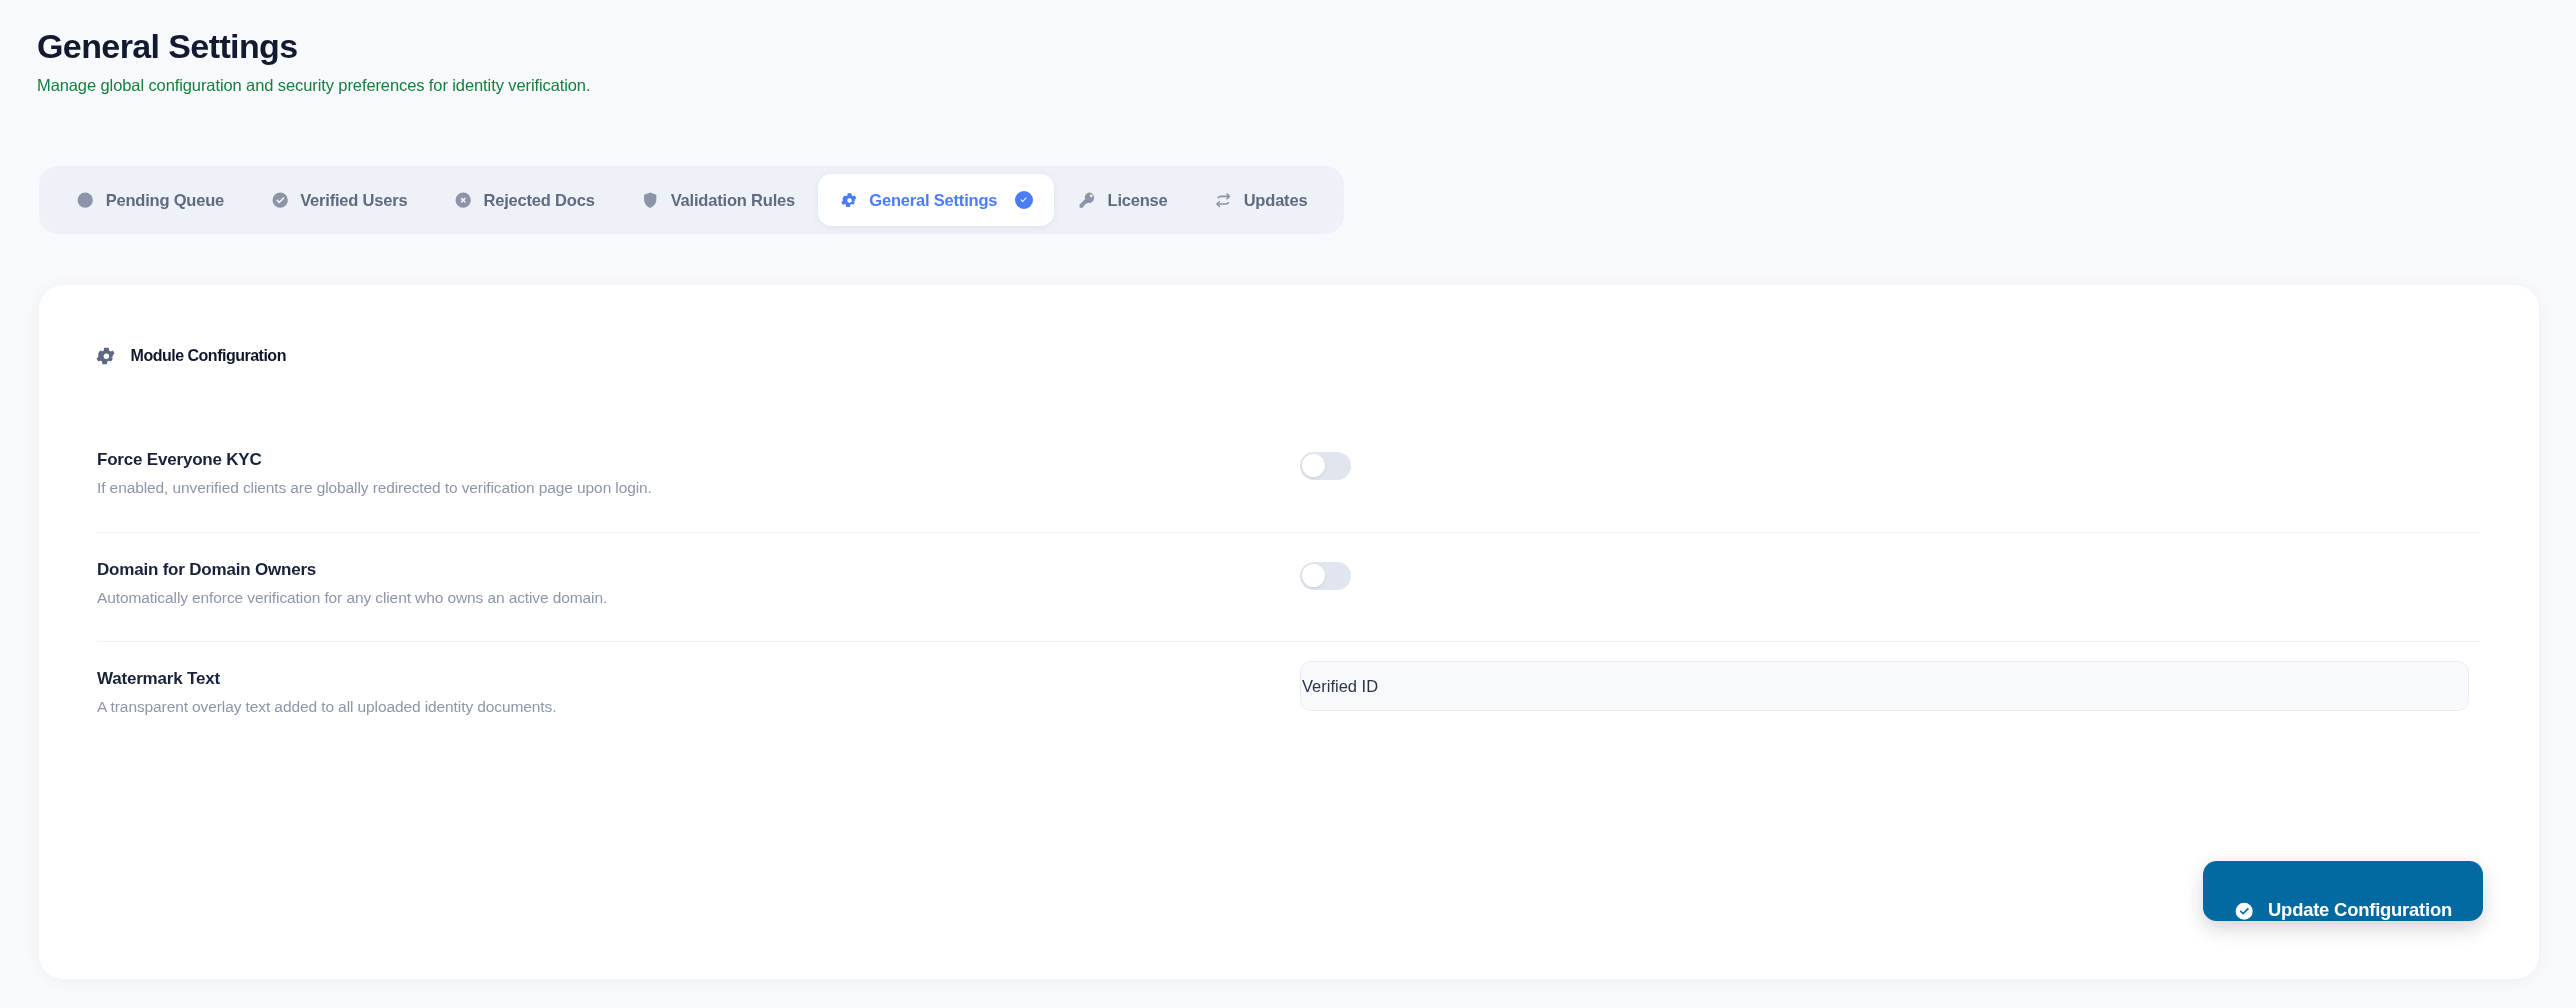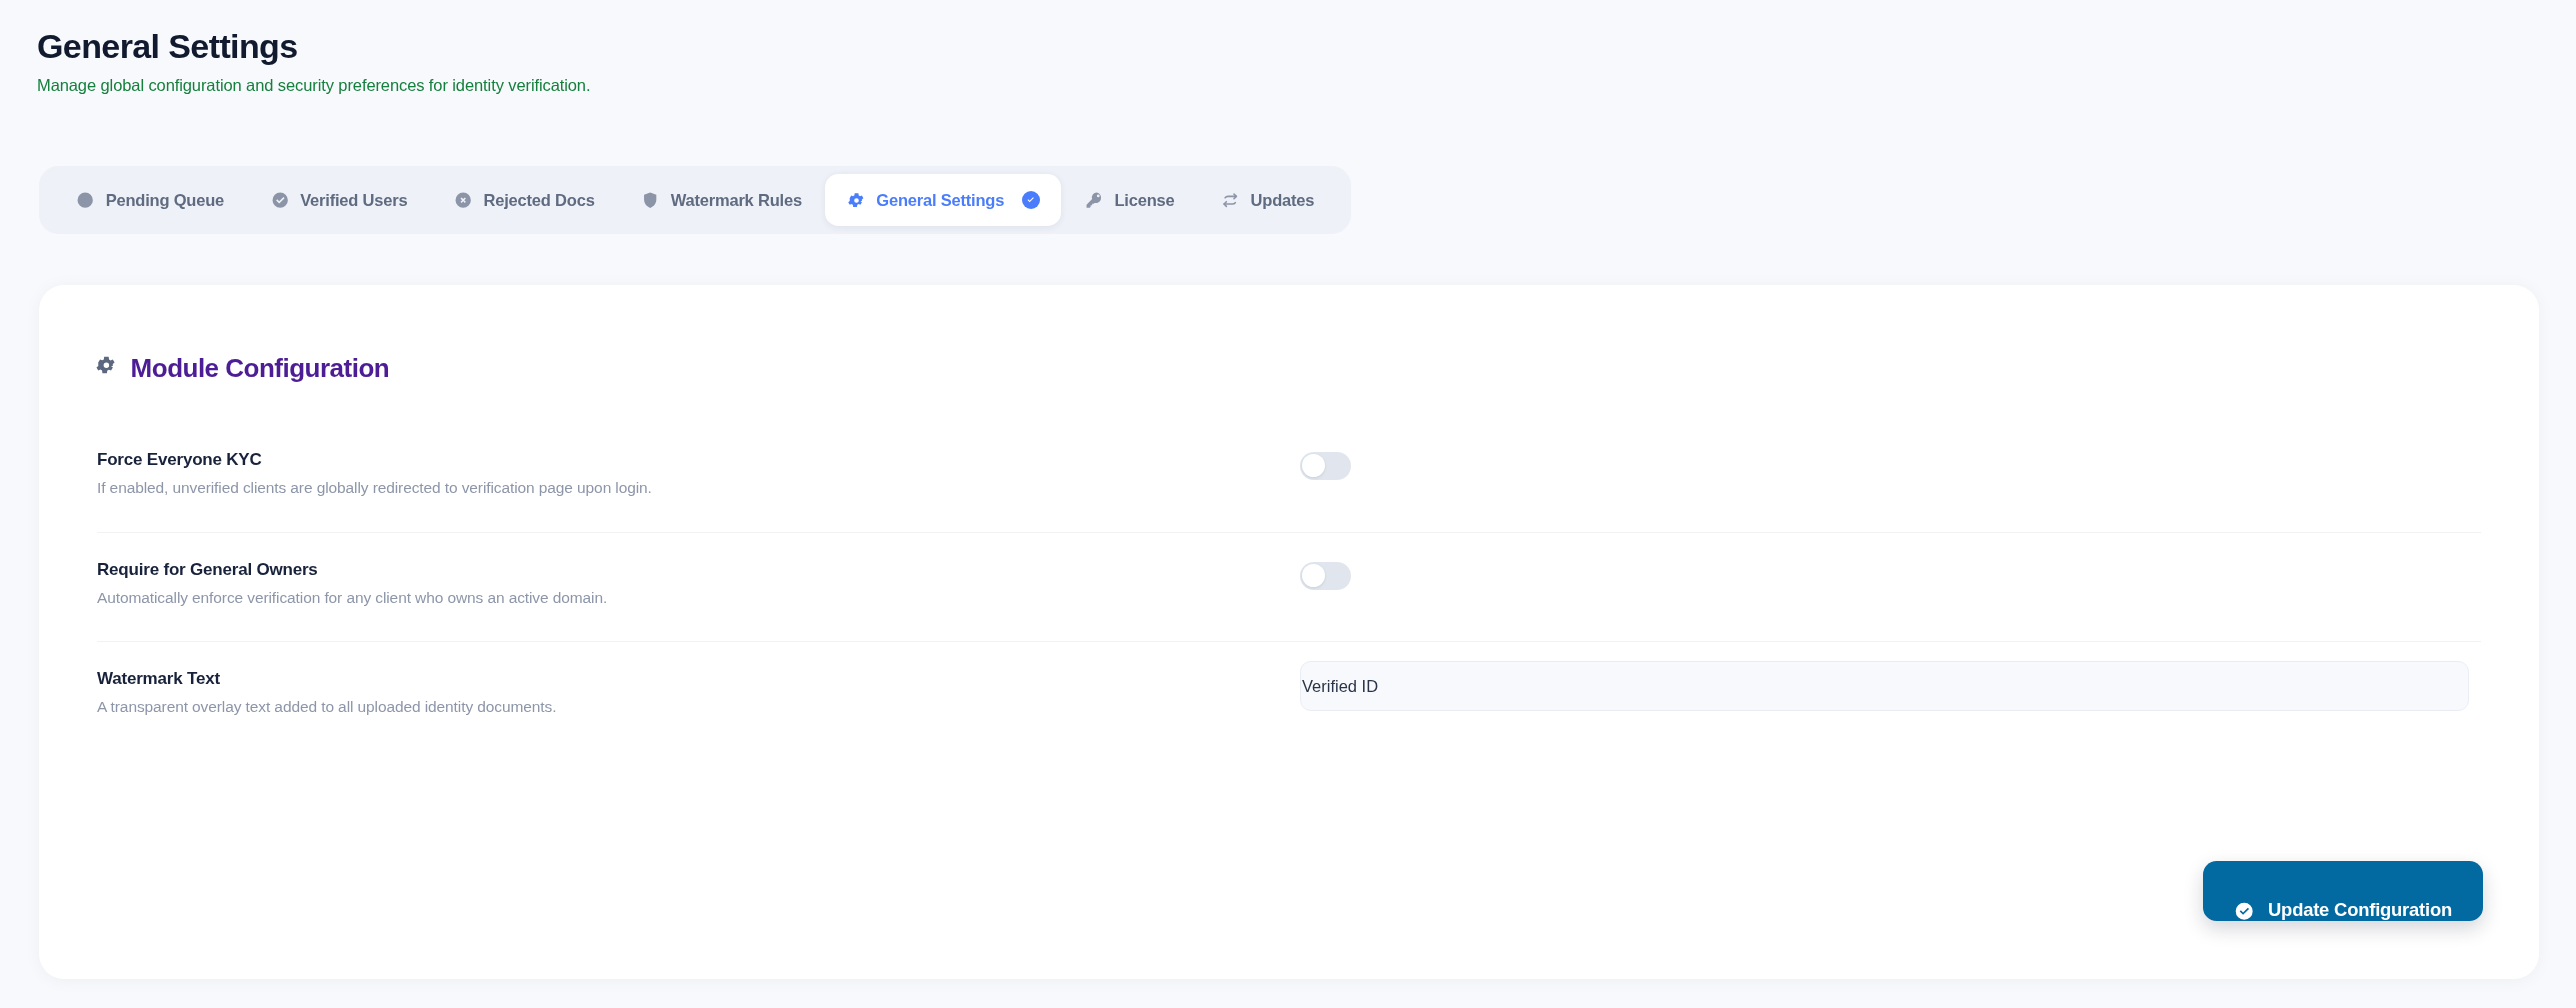--- a/index.html
+++ b/index.html
@@ -112,25 +112,24 @@
   .section-head {
     position: absolute;
     left: 56px;
     top: 60px;
     display: flex;
     align-items: center;
     gap: 13.6px;
   }
   .section-head .sicon { color: #5c6880; display: flex; }
   .section-title {
-    font-size: 26px;
+    font-size: 16px;
     font-weight: 700;
-    color: #4c1d95;
+    color: #0f172a;
     letter-spacing: -0.5px;
-    margin-top: 8px;
   }
 
   
   .rows {
     position: absolute;
     left: 58px;
     right: 58px;
     top: 138px;
   }
   .row {
@@ -261,21 +260,21 @@
       </span>
       <span>Rejected Docs</span>
     </div>
 
     <div class="tab">
       <span class="ticon">
         <svg width="18.4" height="18.4" viewBox="0 0 24 24" fill="currentColor">
           <path d="M12 1.8 4 5v6.2c0 4.9 3.4 9.5 8 10.9 4.6-1.4 8-6 8-10.9V5l-8-3.2z"></path>
         </svg>
       </span>
-      <span>Watermark Rules</span>
+      <span>Validation Rules</span>
     </div>
 
     <div class="tab active">
       <span class="ticon">
         <svg width="18.4" height="18.4" viewBox="0 0 24 24" fill="currentColor">
           <path d="M19.4 13a7.8 7.8 0 0 0 0-2l2-1.6-2-3.4-2.4 1a7.6 7.6 0 0 0-1.7-1L14.9 3H10l-.4 2.9c-.6.3-1.2.6-1.7 1l-2.4-1-2 3.4L3.6 11a7.8 7.8 0 0 0 0 2l-2 1.6 2 3.4 2.4-1c.5.4 1.1.8 1.7 1l.4 3h4.9l.4-2.9c.6-.3 1.2-.6 1.7-1l2.4 1 2-3.4-2-1.7zM12.4 15.4a3 3 0 1 1 0-6 3 3 0 0 1 0 6z"></path>
         </svg>
       </span>
       <span>General Settings</span>
       <span class="tab-badge">
@@ -328,21 +327,21 @@
         </div>
         <div class="row-control">
           <div class="toggle">
             <span class="knob"></span>
           </div>
         </div>
       </div>
 
       <div class="row">
         <div class="row-text">
-          <div class="row-label">Require for General Owners</div>
+          <div class="row-label">Domain for Domain Owners</div>
           <div class="row-desc">Automatically enforce verification for any client who owns an active domain.</div>
         </div>
         <div class="row-control">
           <div class="toggle">
             <span class="knob"></span>
           </div>
         </div>
       </div>
 
       <div class="row input-row">

